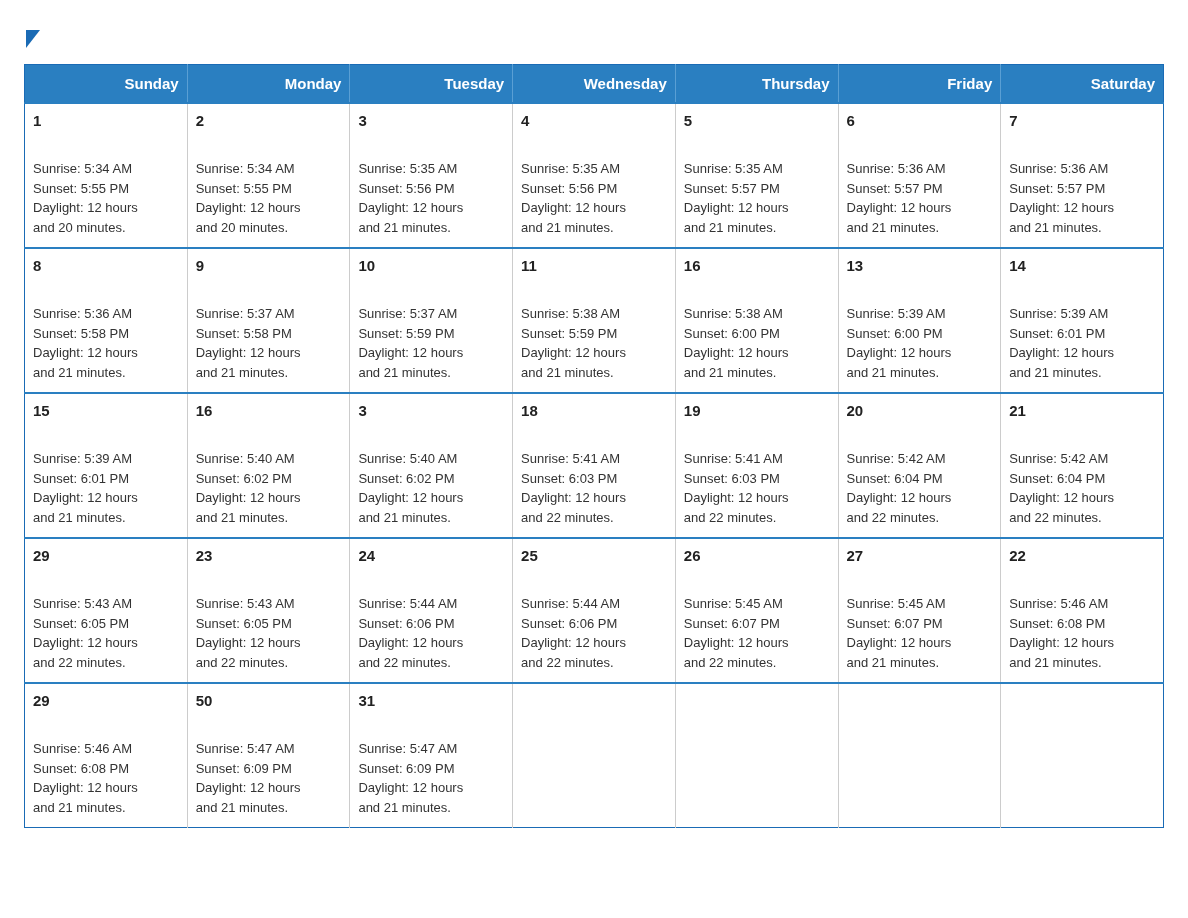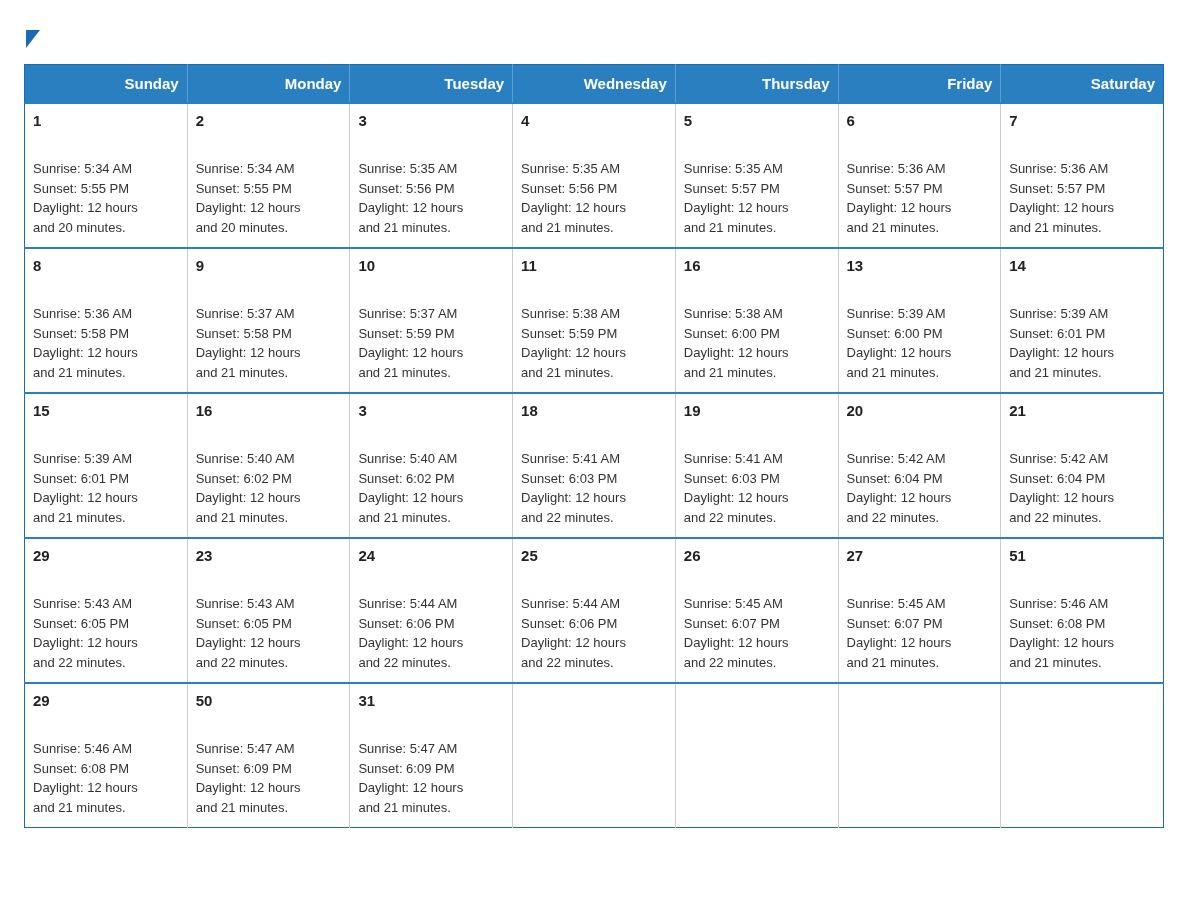--- a/index.html
+++ b/index.html
@@ -251,21 +251,21 @@
         </td>
         <td>
           <span class="day-num">26</span>
 <div class="day-info">Sunrise: 5:45 AM<br>Sunset: 6:07 PM<br>Daylight: 12 hours<br>and 22 minutes.</div>
         </td>
         <td>
           <span class="day-num">27</span>
 <div class="day-info">Sunrise: 5:45 AM<br>Sunset: 6:07 PM<br>Daylight: 12 hours<br>and 21 minutes.</div>
         </td>
         <td>
-          <span class="day-num">51</span>
+          <span class="day-num">22</span>
 <div class="day-info">Sunrise: 5:46 AM<br>Sunset: 6:08 PM<br>Daylight: 12 hours<br>and 21 minutes.</div>
         </td>
       </tr>
       <tr>
         <td>
           <span class="day-num">29</span>
 <div class="day-info">Sunrise: 5:46 AM<br>Sunset: 6:08 PM<br>Daylight: 12 hours<br>and 21 minutes.</div>
         </td>
         <td>
           <span class="day-num">50</span>

